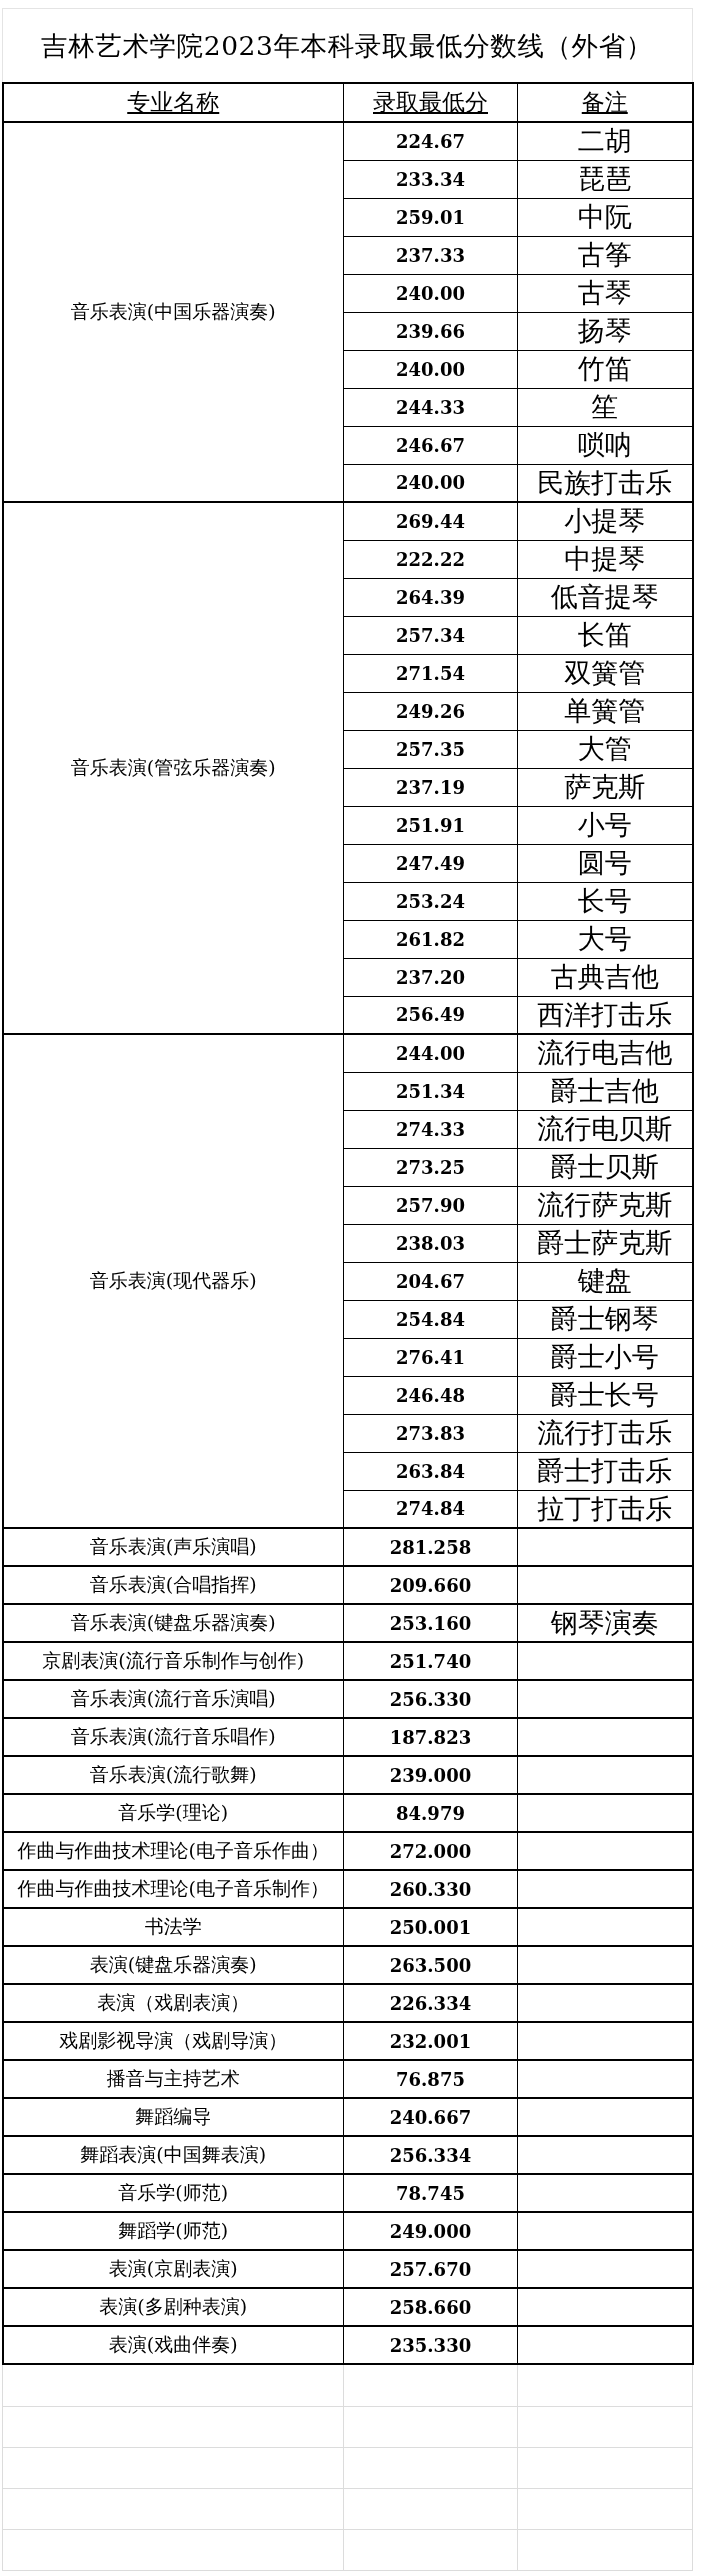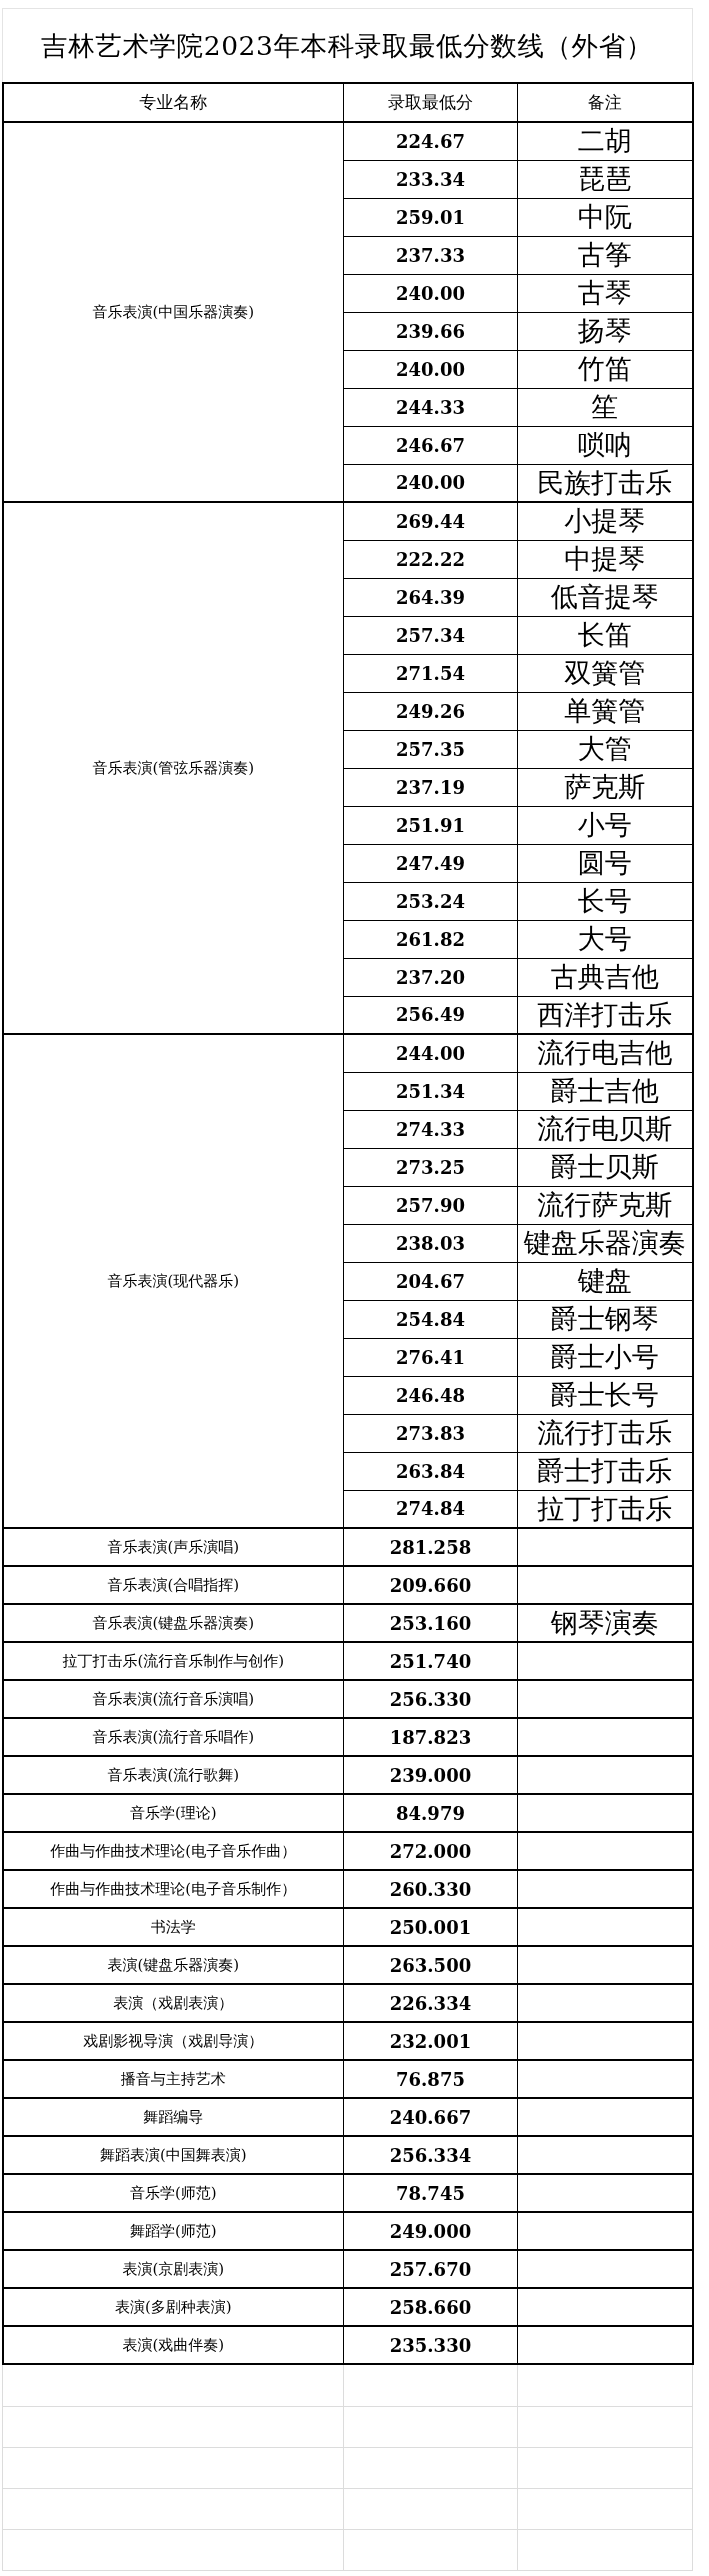--- a/index.html
+++ b/index.html
@@ -42,25 +42,26 @@
     text-align: center;
     vertical-align: middle;
     padding: 0;
     overflow: hidden;
     white-space: nowrap;
   }
   table.scores thead tr { height: 39px; }
   table.scores tbody tr { height: 38px; }
   table.scores thead th {
     font-weight: 400;
-    font-size: 17px;
+    font-size: 23px;
     border-bottom-width: 2.3px;
+    text-decoration: underline;
   }
   tr.group-start > td, tr.single > td { border-top-width: 2.3px; }
-  td.major-cell  { font-size: 15px; margin-left: 12px; }
+  td.major-cell  { font-size: 19px; margin-left: 12px; }
   td.score-cell  { font-size: 18px; font-weight: bold; }
   td.remark-cell { font-size: 27px; }
   table.ghost {
     border-collapse: collapse;
     table-layout: fixed;
     width: 691px;
   }
   table.ghost td { border: 1.2px solid #dcdcdc; }
   table.ghost tr { height: 41px; }
   table.ghost tr:first-child td { border-top: none; }
@@ -203,21 +204,21 @@
           <tr class="sub-row">
             <td class="score-cell">273.25</td>
             <td class="remark-cell">爵士贝斯</td>
           </tr>
           <tr class="sub-row">
             <td class="score-cell">257.90</td>
             <td class="remark-cell">流行萨克斯</td>
           </tr>
           <tr class="sub-row">
             <td class="score-cell">238.03</td>
-            <td class="remark-cell">键盘乐器演奏</td>
+            <td class="remark-cell">爵士萨克斯</td>
           </tr>
           <tr class="sub-row">
             <td class="score-cell">204.67</td>
             <td class="remark-cell">键盘</td>
           </tr>
           <tr class="sub-row">
             <td class="score-cell">254.84</td>
             <td class="remark-cell">爵士钢琴</td>
           </tr>
           <tr class="sub-row">
@@ -249,21 +250,21 @@
             <td class="major-cell">音乐表演(合唱指挥)</td>
             <td class="score-cell">209.660</td>
             <td class="remark-cell"></td>
           </tr>
           <tr class="single">
             <td class="major-cell">音乐表演(键盘乐器演奏)</td>
             <td class="score-cell">253.160</td>
             <td class="remark-cell">钢琴演奏</td>
           </tr>
           <tr class="single">
-            <td class="major-cell">拉丁打击乐(流行音乐制作与创作)</td>
+            <td class="major-cell">京剧表演(流行音乐制作与创作)</td>
             <td class="score-cell">251.740</td>
             <td class="remark-cell"></td>
           </tr>
           <tr class="single">
             <td class="major-cell">音乐表演(流行音乐演唱)</td>
             <td class="score-cell">256.330</td>
             <td class="remark-cell"></td>
           </tr>
           <tr class="single">
             <td class="major-cell">音乐表演(流行音乐唱作)</td>

